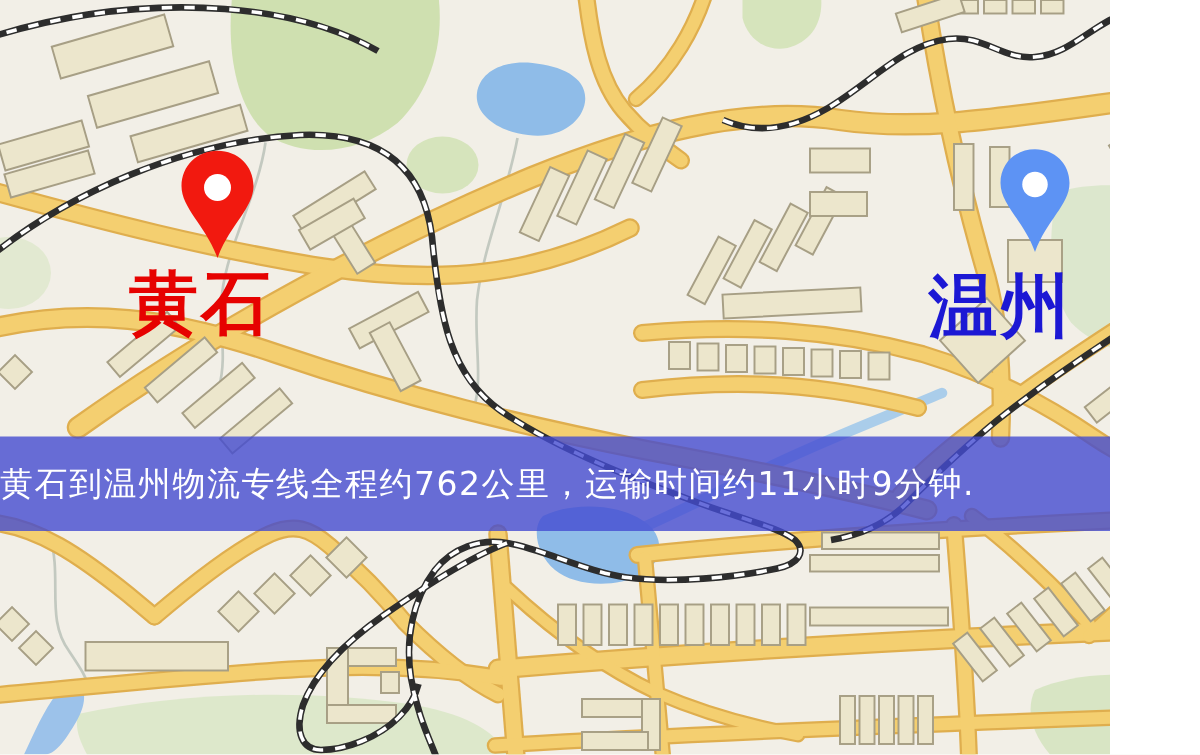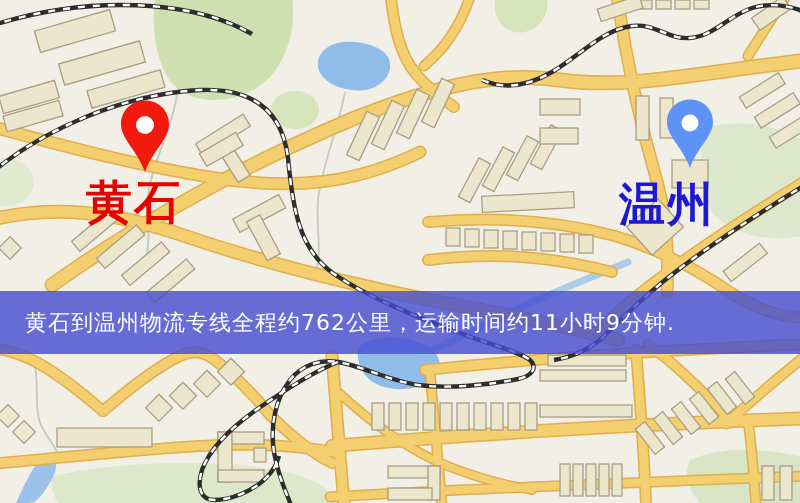--- a/index.html
+++ b/index.html
@@ -1,25 +1,25 @@
 <!DOCTYPE html>
 <html><head>
 <meta charset="utf-8">
 <style>
   html,body{margin:0;padding:0;background:#fff;}
-  .map-wrap{position:relative;width:800px;height:503px;overflow:hidden;
+  .map-wrap{position:relative;width:740px;height:503px;overflow:hidden;
     font-family:"DejaVu Sans",sans-serif;background:#f2efe7;}
   .map-wrap svg{position:absolute;left:0;top:0;}
   .place-label{position:absolute;font-weight:bold;font-size:46px;line-height:1;
     letter-spacing:2px;white-space:nowrap;user-select:none;}
   .origin-label{left:86px;top:179px;color:#e60200;}
   .dest-label{left:619px;top:181px;color:#1c18d4;}
   .banner{position:absolute;left:0;top:291px;width:800px;height:63px;
     background:rgba(67,75,209,0.80);display:flex;align-items:center;
-    box-sizing:border-box;padding-left:25px;}
+    box-sizing:border-box;}
   .banner-text{color:#ffffff;font-size:22px;letter-spacing:1px;white-space:nowrap;}
   .road-casing use{fill:none;stroke:#dfae4e;stroke-linecap:round;stroke-linejoin:round;}
   .road-fill use{fill:none;stroke:#f4cf70;stroke-linecap:round;stroke-linejoin:round;}
   .rail-base use{fill:none;stroke:#2d2d2d;stroke-linecap:butt;}
   .rail-dash use{fill:none;stroke:#ffffff;stroke-dasharray:7 8;}
   .bld{fill:#ece6cc;stroke:#a79f85;stroke-width:1.3;}
   .stream{fill:none;stroke:#c3c9c0;stroke-width:1.8;}
 </style>
 </head>
 <body>

